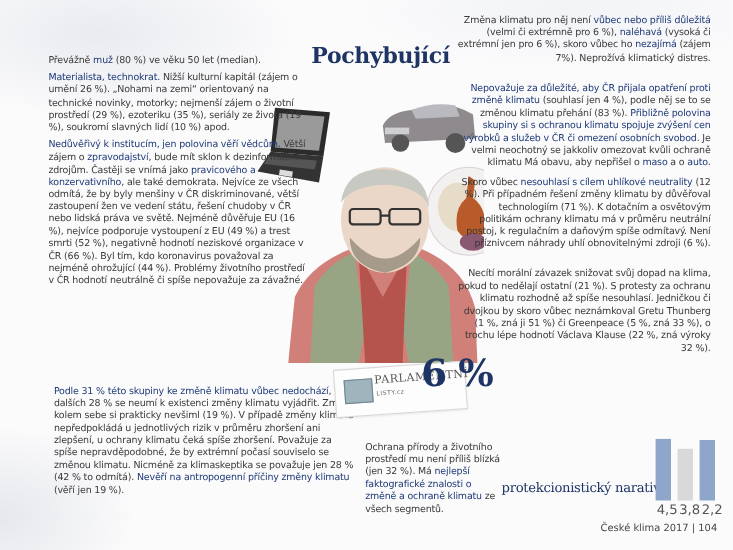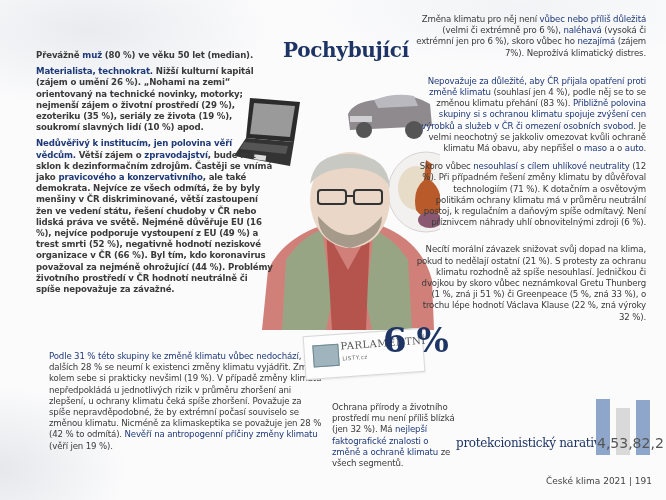--- a/index.html
+++ b/index.html
@@ -12,21 +12,21 @@
   .wash {
     position:absolute; inset:0;
     background:
       radial-gradient(ellipse 260px 110px at 90px 30px, rgba(200,205,215,.35), transparent 70%),
       radial-gradient(ellipse 180px 120px at 0px 470px, rgba(190,195,205,.35), transparent 70%),
       radial-gradient(ellipse 300px 80px at 520px 10px, rgba(215,220,228,.25), transparent 70%);
   }
   .col { position:absolute; font-size:8.6px; line-height:11.2px; letter-spacing:-0.15px; }
   .col p { margin:0 0 5px 0; }
   .hl { color:#1f3a78; }
-  .left { left:36px; top:50px; width:238px;font-weight:bold; }
+  .left { left:44px; top:50px; width:238px; }
   .left-bottom { left:49px; top:351px; width:276px; }
   .right { right:20px; top:14px; width:230px; text-align:right; }
   .mid-bottom { left:332px; top:402px; width:126px; }
   .title {
     position:absolute; left:283px; top:38px;
     font-family:"DejaVu Serif", serif; font-weight:bold; font-size:20px;
     color:#1d3464; letter-spacing:-0.3px;
   }
   .pct {
     position:absolute; left:383px; top:320px;
@@ -40,21 +40,21 @@
   }
   .logo .badge { position:absolute; left:8px; top:9px; width:24px; height:20px; background:#9fb4bc; border:1px solid #6f8891; }
   .logo .name { position:absolute; left:36px; top:6px; font-family:"DejaVu Serif", serif; font-size:10px; color:#555; letter-spacing:.5px; }
   .logo .sub { position:absolute; left:37px; top:21px; font-size:5.5px; color:#666; letter-spacing:.5px; }
   .narrative {
     position:absolute; left:456px; top:436px;
     font-family:"DejaVu Serif", serif; font-size:12px; color:#1d3464; letter-spacing:-0.3px;
   }
   .chart { position:absolute; left:596px; top:393px; width:58px; height:62px; }
   .bar { position:absolute; bottom:0; width:14px; }
-  .barlabels { position:absolute; left:597px; top:435px; width:60px; font-size:14px; color:#555; display:flex; justify-content:space-between; }
+  .barlabels { position:absolute; left:597px; top:456px; width:60px; font-size:12px; color:#555; display:flex; justify-content:space-between; }
   .footer { position:absolute; right:14px; top:476px; font-size:9px; color:#444; }
   .illus { position:absolute; }
 </style>
 </head>
 <body>
 
 <div class="wash"></div>
 
 <svg class="illus" style="left:232px;top:96px" width="72" height="72" viewBox="0 0 72 72">
   <path d="M18 2 L68 6 L62 46 L14 42 Z" fill="#2b2b2b"></path>
@@ -126,13 +126,13 @@
     <div class="bar" style="left: 0px; height: 56px; background: rgb(142, 166, 201);"></div>
     <div class="bar" style="left: 20px; height: 47px; background: rgb(217, 217, 217);"></div>
     <div class="bar" style="left: 40px; height: 55px; background: rgb(142, 166, 201);"></div>
   </div>
 <div class="barlabels">
   <span>4,5</span>
   <span>3,8</span>
   <span>2,2</span>
 </div>
 
-<div class="footer">České klima 2021  |  191</div>
+<div class="footer">České klima 2017  |  104</div>
 
 </body></html>

